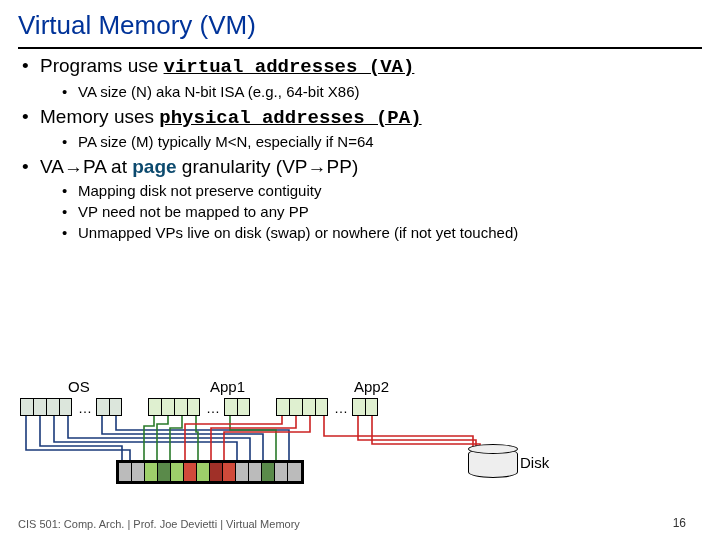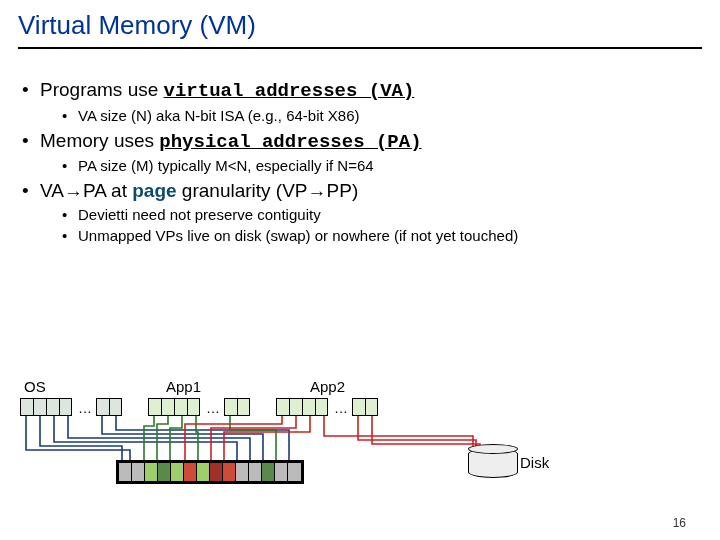--- a/index.html
+++ b/index.html
@@ -16,21 +16,21 @@
     width: 100%;
     height: 100%;
     position: relative;
   }
   .title {
     color: #003399;
     font-size: 26px;
     font-weight: 400;
     padding-bottom: 6px;
     border-bottom: 2px solid #000;
-    margin-bottom: 28px;
+    margin-bottom: 4px;
   }
   ul.top { list-style: none; padding-left: 4px; }
   ul.top > li {
     font-size: 19px;
     color: #000;
     position: relative;
     padding-left: 18px;
     margin-bottom: 2px;
     line-height: 1.35;
   }
@@ -93,20 +93,21 @@
     border: 1.5px solid #000;
     border-right: none;
   }
   .addrspace .cell:last-child { border-right: 1.5px solid #000; }
   .addrspace.os .cell { background: #dce6dc; }
   .label {
     position: absolute;
     top: 0;
     font-size: 15px;
     color: #000;
+    margin-left: 44px;
   }
   .dots {
     position: absolute;
     top: 22px;
     font-size: 14px;
   }
   .pmem {
     position: absolute;
     top: 82px;
     left: 98px;
@@ -178,21 +179,22 @@
     </li>
     <li>
       <span>Memory uses </span><span class="b u">physical addresses (PA)</span>
       <ul class="sub">
         <li>PA size (M) typically M&lt;N, especially if N=64</li>
       </ul>
     </li>
     <li>
       <span>VA</span><span class="arrow">→</span><span>PA at </span><span class="red">page</span><span> granularity (VP</span><span class="arrow">→</span><span>PP)</span>
       <ul class="sub">
-        <li>Devietti need not preserve contiguity</li>
+        <li>Mapping disk not preserve contiguity</li>
+        <li>VP need not be mapped to any PP</li>
         <li>Unmapped VPs live on disk (swap) or nowhere (if not yet touched)</li>
       </ul>
     </li>
   </ul>
 
   <div class="figure">
     <div class="label" style="left:6px">OS</div>
     <div class="addrspace os" style="left:2px">
       <div class="cell"></div>
         <div class="cell"></div>
@@ -274,14 +276,15 @@
       </g>
     </svg>
 
     <div class="disk">
       <div class="cyl"></div>
       <div class="top"></div>
       <div class="dlabel">Disk</div>
     </div>
   </div>
 
+  <div class="footer">CIS 501: Comp. Arch.  |  Prof. Joe Devietti  |  Virtual Memory</div>
   <div class="pagenum">16</div>
 </div>
 
 </body></html>

